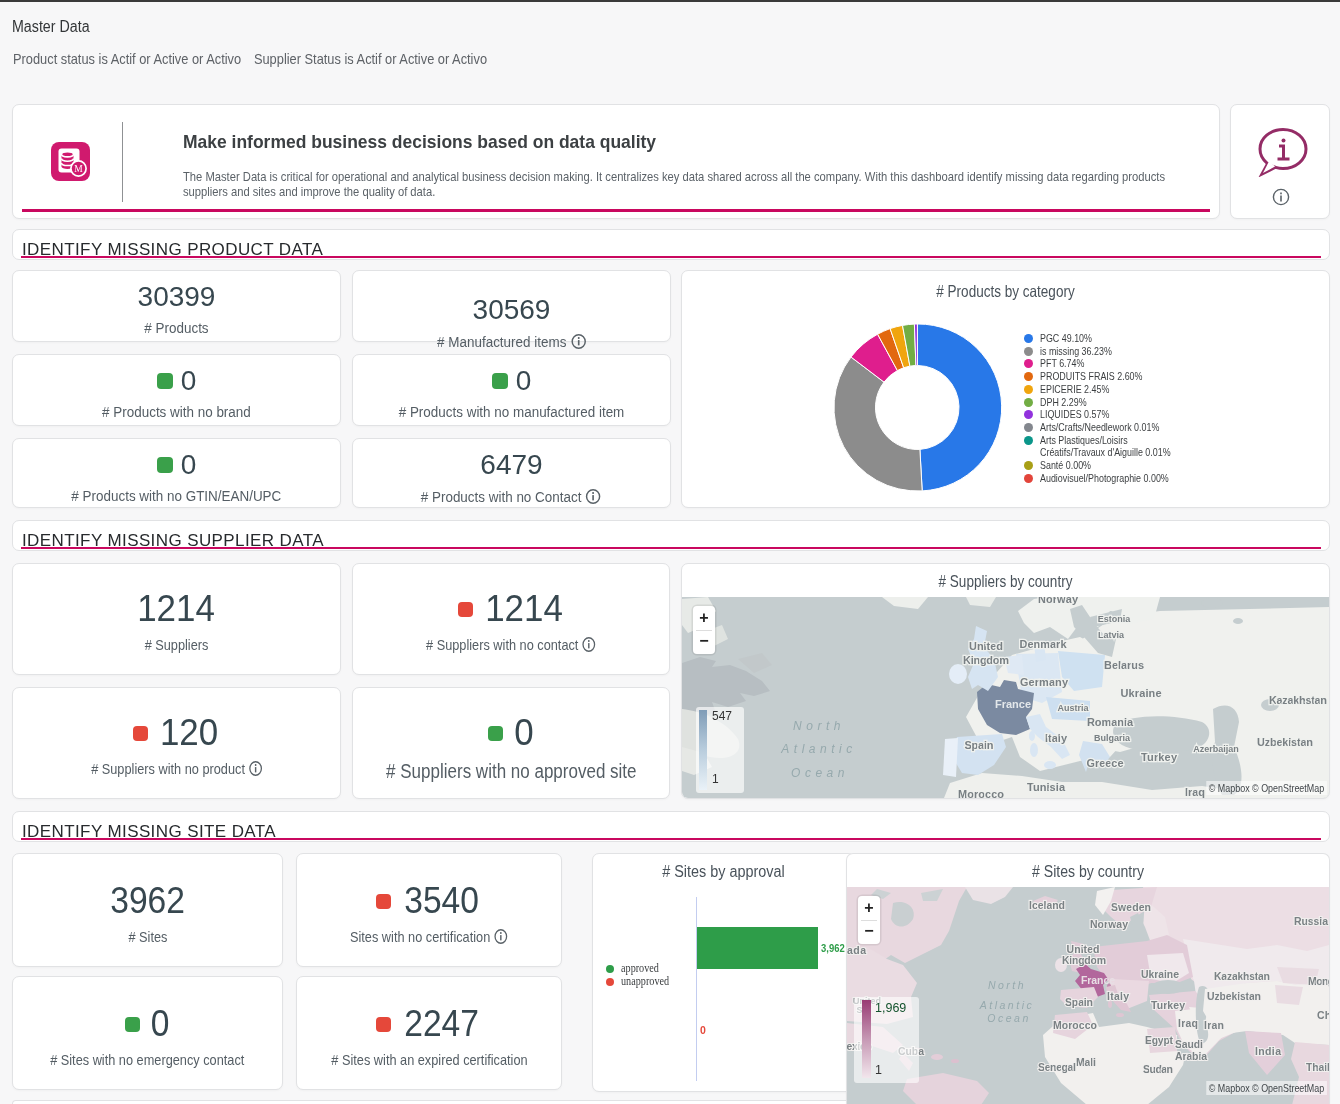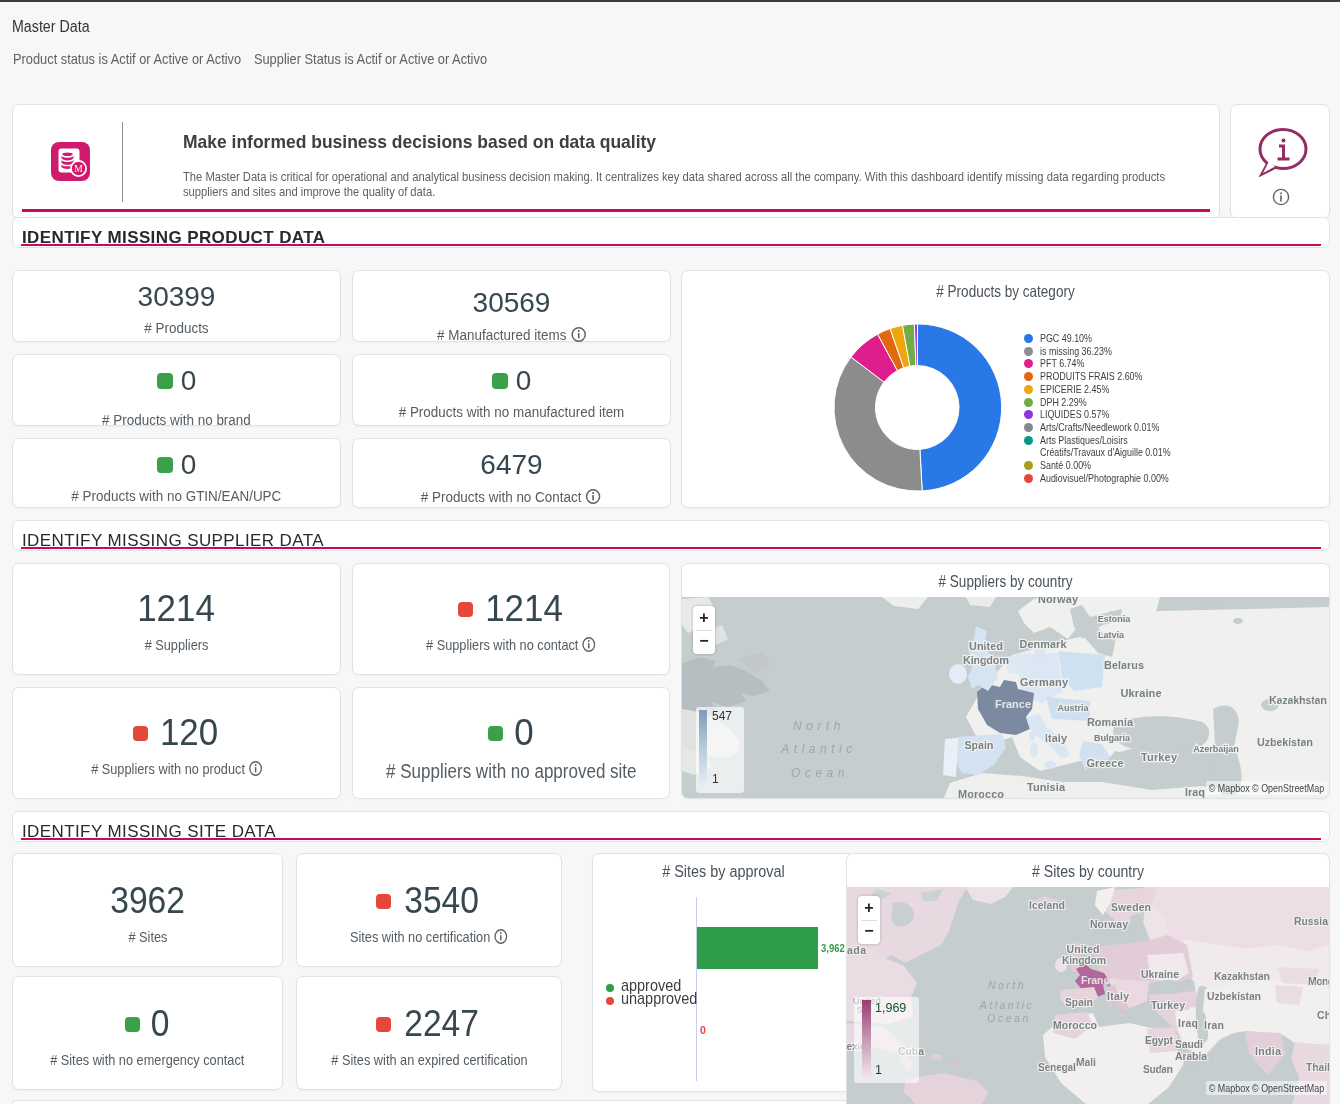--- a/index.html
+++ b/index.html
@@ -62,37 +62,37 @@
       <circle cx="28.5" cy="13.5" r="2" fill="#942c66"></circle>
       <path d="M24,19 h4.5 v13 M22.5,32 h12" fill="none" stroke="#942c66" stroke-width="3"></path>
     </svg>
     <svg class="abs" style="left:41px;top:83px;" width="18" height="18" viewBox="0 0 18 18">
       <circle cx="9" cy="9" r="7.6" fill="none" stroke="#5a6268" stroke-width="1.4"></circle>
       <rect x="8.2" y="7.5" width="1.6" height="6" fill="#5a6268"></rect>
       <rect x="8.2" y="4.5" width="1.6" height="1.8" fill="#5a6268"></rect>
     </svg>
   </div>
 
-  <div class="sec" style="top:217px;font-weight:bold;">IDENTIFY MISSING PRODUCT DATA<div class="ul"></div></div>
+  <div class="sec" style="top:229px;">IDENTIFY MISSING PRODUCT DATA<div class="ul"></div></div>
 
   <div class="card kpi" style="left:12px;top:270px;width:329px;height:72px;">
     <div class="num" style="margin-top:11px;height:30px;font-size:28px;">30399</div>
     <div class="lbl" style="margin-top:8px;font-size:14px;"><span class="sx" style="transform:scaleX(0.96);"># Products</span></div>
   </div>
   <div class="card kpi" style="left:352px;top:270px;width:319px;height:72px;">
-    <div class="num" style="margin-top:17px;height:30px;font-size:28px;">30569</div>
+    <div class="num" style="margin-top:24px;height:30px;font-size:28px;">30569</div>
     <div class="lbl" style="margin-top:8px;font-size:14px;"><span class="sx" style="transform:scaleX(0.96);"># Manufactured items<svg class="icirc" width="17" height="17" viewBox="0 0 18 18">
             <circle cx="9" cy="9" r="7.2" fill="none" stroke="#5a6268" stroke-width="1.6"></circle>
             <rect x="8.1" y="7.5" width="1.8" height="5.6" fill="#5a6268"></rect>
             <rect x="8.1" y="4.3" width="1.8" height="2" fill="#5a6268"></rect>
           </svg></span></div>
   </div>
   <div class="card kpi" style="left:12px;top:354px;width:329px;height:72px;">
     <div class="num" style="margin-top:11px;height:30px;font-size:28px;"><span class="sqg" style="width:16px;height:16px;margin-right:8px;"></span>0</div>
-    <div class="lbl" style="margin-top:16px;font-size:14px;"><span class="sx" style="transform:scaleX(0.96);"># Products with no brand</span></div>
+    <div class="lbl" style="margin-top:8px;font-size:14px;"><span class="sx" style="transform:scaleX(0.96);"># Products with no brand</span></div>
   </div>
   <div class="card kpi" style="left:352px;top:354px;width:319px;height:72px;">
     <div class="num" style="margin-top:11px;height:30px;font-size:28px;"><span class="sqg" style="width:16px;height:16px;margin-right:8px;"></span>0</div>
     <div class="lbl" style="margin-top:8px;font-size:14px;"><span class="sx" style="transform:scaleX(0.96);"># Products with no manufactured item</span></div>
   </div>
   <div class="card kpi" style="left:12px;top:438px;width:329px;height:70px;">
     <div class="num" style="margin-top:11px;height:30px;font-size:28px;"><span class="sqg" style="width:16px;height:16px;margin-right:8px;"></span>0</div>
     <div class="lbl" style="margin-top:8px;font-size:14px;"><span class="sx" style="transform:scaleX(0.96);"># Products with no GTIN/EAN/UPC</span></div>
   </div>
   <div class="card kpi" style="left:352px;top:438px;width:319px;height:70px;">
@@ -293,21 +293,21 @@
       </div>
     <div class="lbl" style="margin-top:11px;font-size:15px;"><span class="sx"># Sites with an expired certification</span></div>
   </div>
 
   <div class="card" style="left:572px;top:853px;width:263px;height:239px;margin-left:20px;">
     <div class="ctitle" style="top:9px;font-size:16px;transform:scaleX(0.9);"># Sites by approval</div>
     <div class="abs" style="left:103px;top:43px;width:1px;height:184px;background:#c3cdf0;"></div>
     <div class="abs" style="left:103.5px;top:73px;width:121px;height:41.5px;background:#2e9d49;"></div>
     <div class="abs" style="left:228px;top:88px;font-size:10.5px;font-weight:bold;color:#2e9d49;transform:scaleX(0.9);transform-origin:left;">3,962</div>
     <div class="abs" style="left:107px;top:170px;font-size:10.5px;font-weight:bold;color:#e5483a;">0</div>
-    <div class="abs" style="left:13px;top:126px;font-size:17px;color:#3b3e40;line-height:12.6px;white-space:nowrap;">
+    <div class="abs" style="left:13px;top:108px;font-size:12px;color:#3b3e40;line-height:12.6px;white-space:nowrap;font-family:Liberation Serif, serif;">
       <div><span class="dot" style="background:#2e9d49;width:8px;height:8px;"></span><span class="sx" style="transform-origin:left;">approved</span></div>
       <div><span class="dot" style="background:#e5483a;width:8px;height:8px;"></span><span class="sx" style="transform-origin:left;">unapproved</span></div>
     </div>
   </div>
 
   <div class="abs" style="left:12px;top:1100px;width:1318px;height:4px;background:#fff;border:1px solid #e1e2e4;border-bottom:none;border-radius:7px 7px 0 0;box-sizing:border-box;"></div>
 
   <div class="card" style="left:846px;top:853px;width:484px;height:251px;overflow:hidden;border-bottom:none;border-radius:7px 7px 0 0;">
     <div class="ctitle" style="top:9px;font-size:16px;transform:scaleX(0.88);"># Sites by country</div>
     <div class="abs" id="map2" style="left:0;top:33px;width:482px;height:218px;">

